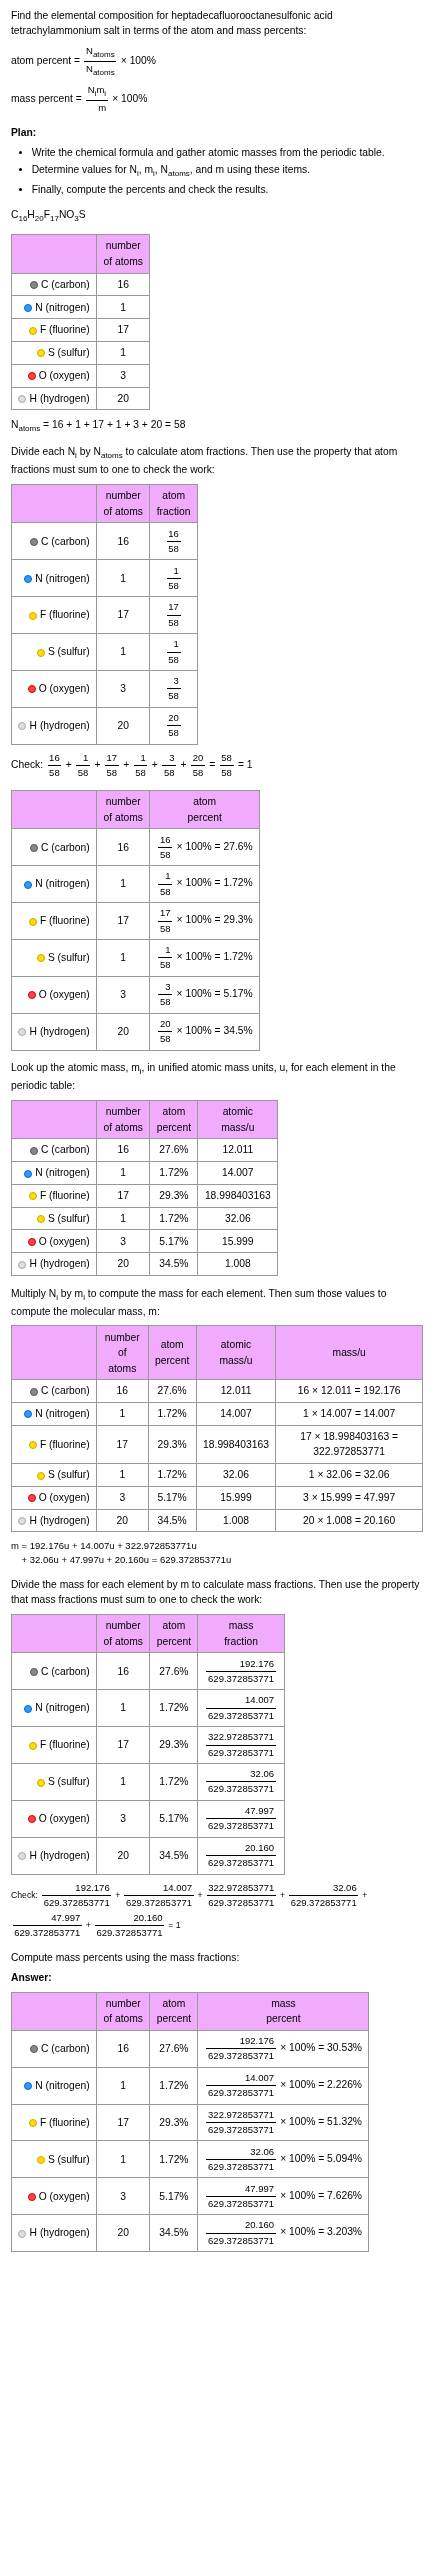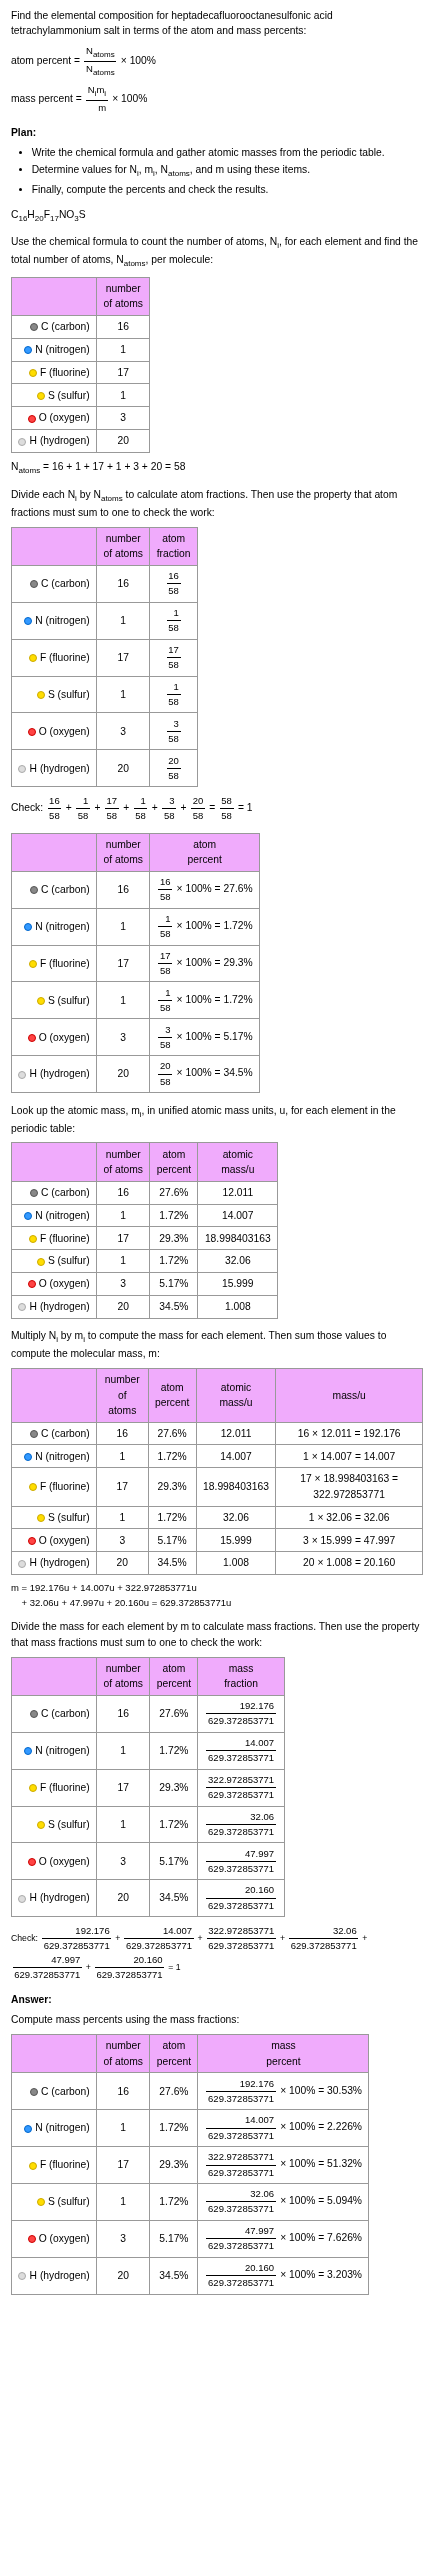--- a/index.html
+++ b/index.html
@@ -77,21 +77,20 @@
     <li>Determine values for N<sub>i</sub>, m<sub>i</sub>, N<sub>atoms</sub>, and m using these items.</li>
     <li>Finally, compute the percents and check the results.</li>
   </ul>
 </div>
 
 <div class="section">
   <p class="formula">C<sub>16</sub>H<sub>20</sub>F<sub>17</sub>NO<sub>3</sub>S</p>
 </div>
 
 <div class="section">
-  <p>Use the chemical formula to count the number of atoms, N<sub>i</sub>, for each element and find the total number of atoms, N<sub>atoms</sub>, per molecule:</p>
   <table>
     <tbody>
         <tr>
       <th></th>
       <th>number<br>of atoms</th>
     </tr>
     <tr>
       <td class="element-dot-cell"><span class="dot" style="background:#888; border:0.8px solid #555;"></span>C (carbon)</td>
       <td>16</td>
     </tr>
@@ -366,22 +365,22 @@
       <td><span class="fraction"><span class="num">20.160</span><span class="den">629.372853771</span></span></td>
     </tr>
   </tbody>
     </table>
   <div class="check-line" style="font-size:8.7px;">
     Check: <span class="fraction"><span class="num">192.176</span><span class="den">629.372853771</span></span> + <span class="fraction"><span class="num">14.007</span><span class="den">629.372853771</span></span> + <span class="fraction"><span class="num">322.972853771</span><span class="den">629.372853771</span></span> + <span class="fraction"><span class="num">32.06</span><span class="den">629.372853771</span></span> + <span class="fraction"><span class="num">47.997</span><span class="den">629.372853771</span></span> + <span class="fraction"><span class="num">20.160</span><span class="den">629.372853771</span></span> = 1
   </div>
 </div>
 
 <div class="section">
+  <p>Compute mass percents using the mass fractions:</p>
   <p><strong>Answer:</strong></p>
-  <p>Compute mass percents using the mass fractions:</p>
   <table>
     <tbody>
         <tr>
       <th></th>
       <th>number<br>of atoms</th>
       <th>atom<br>percent</th>
       <th>mass<br>percent</th>
     </tr>
     <tr>
       <td class="element-dot-cell"><span class="dot" style="background:#888; border:0.8px solid #555;"></span>C (carbon)</td>

